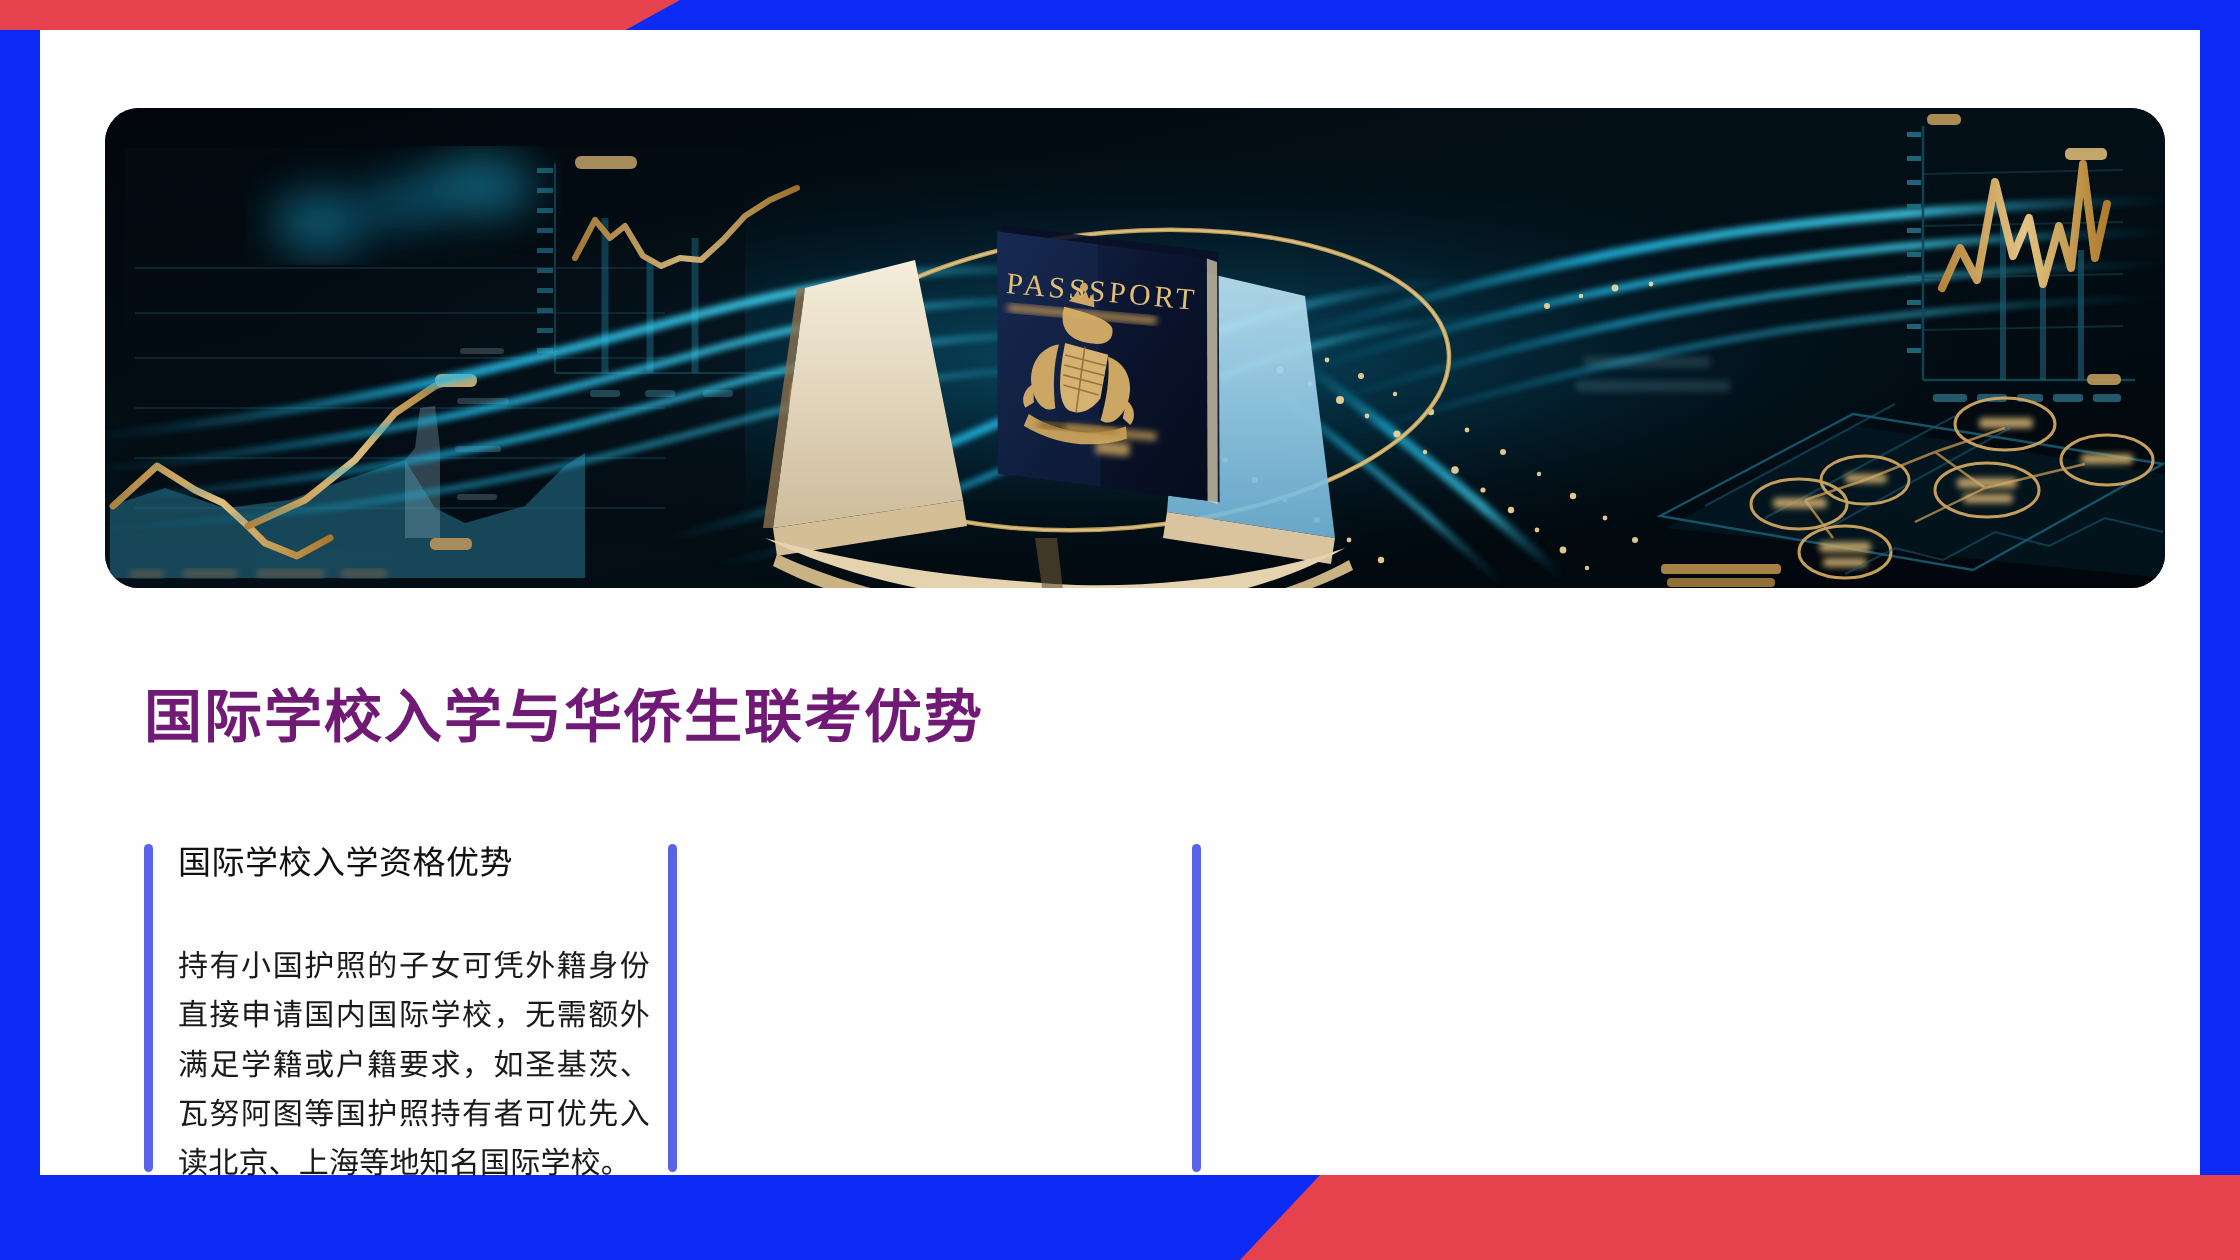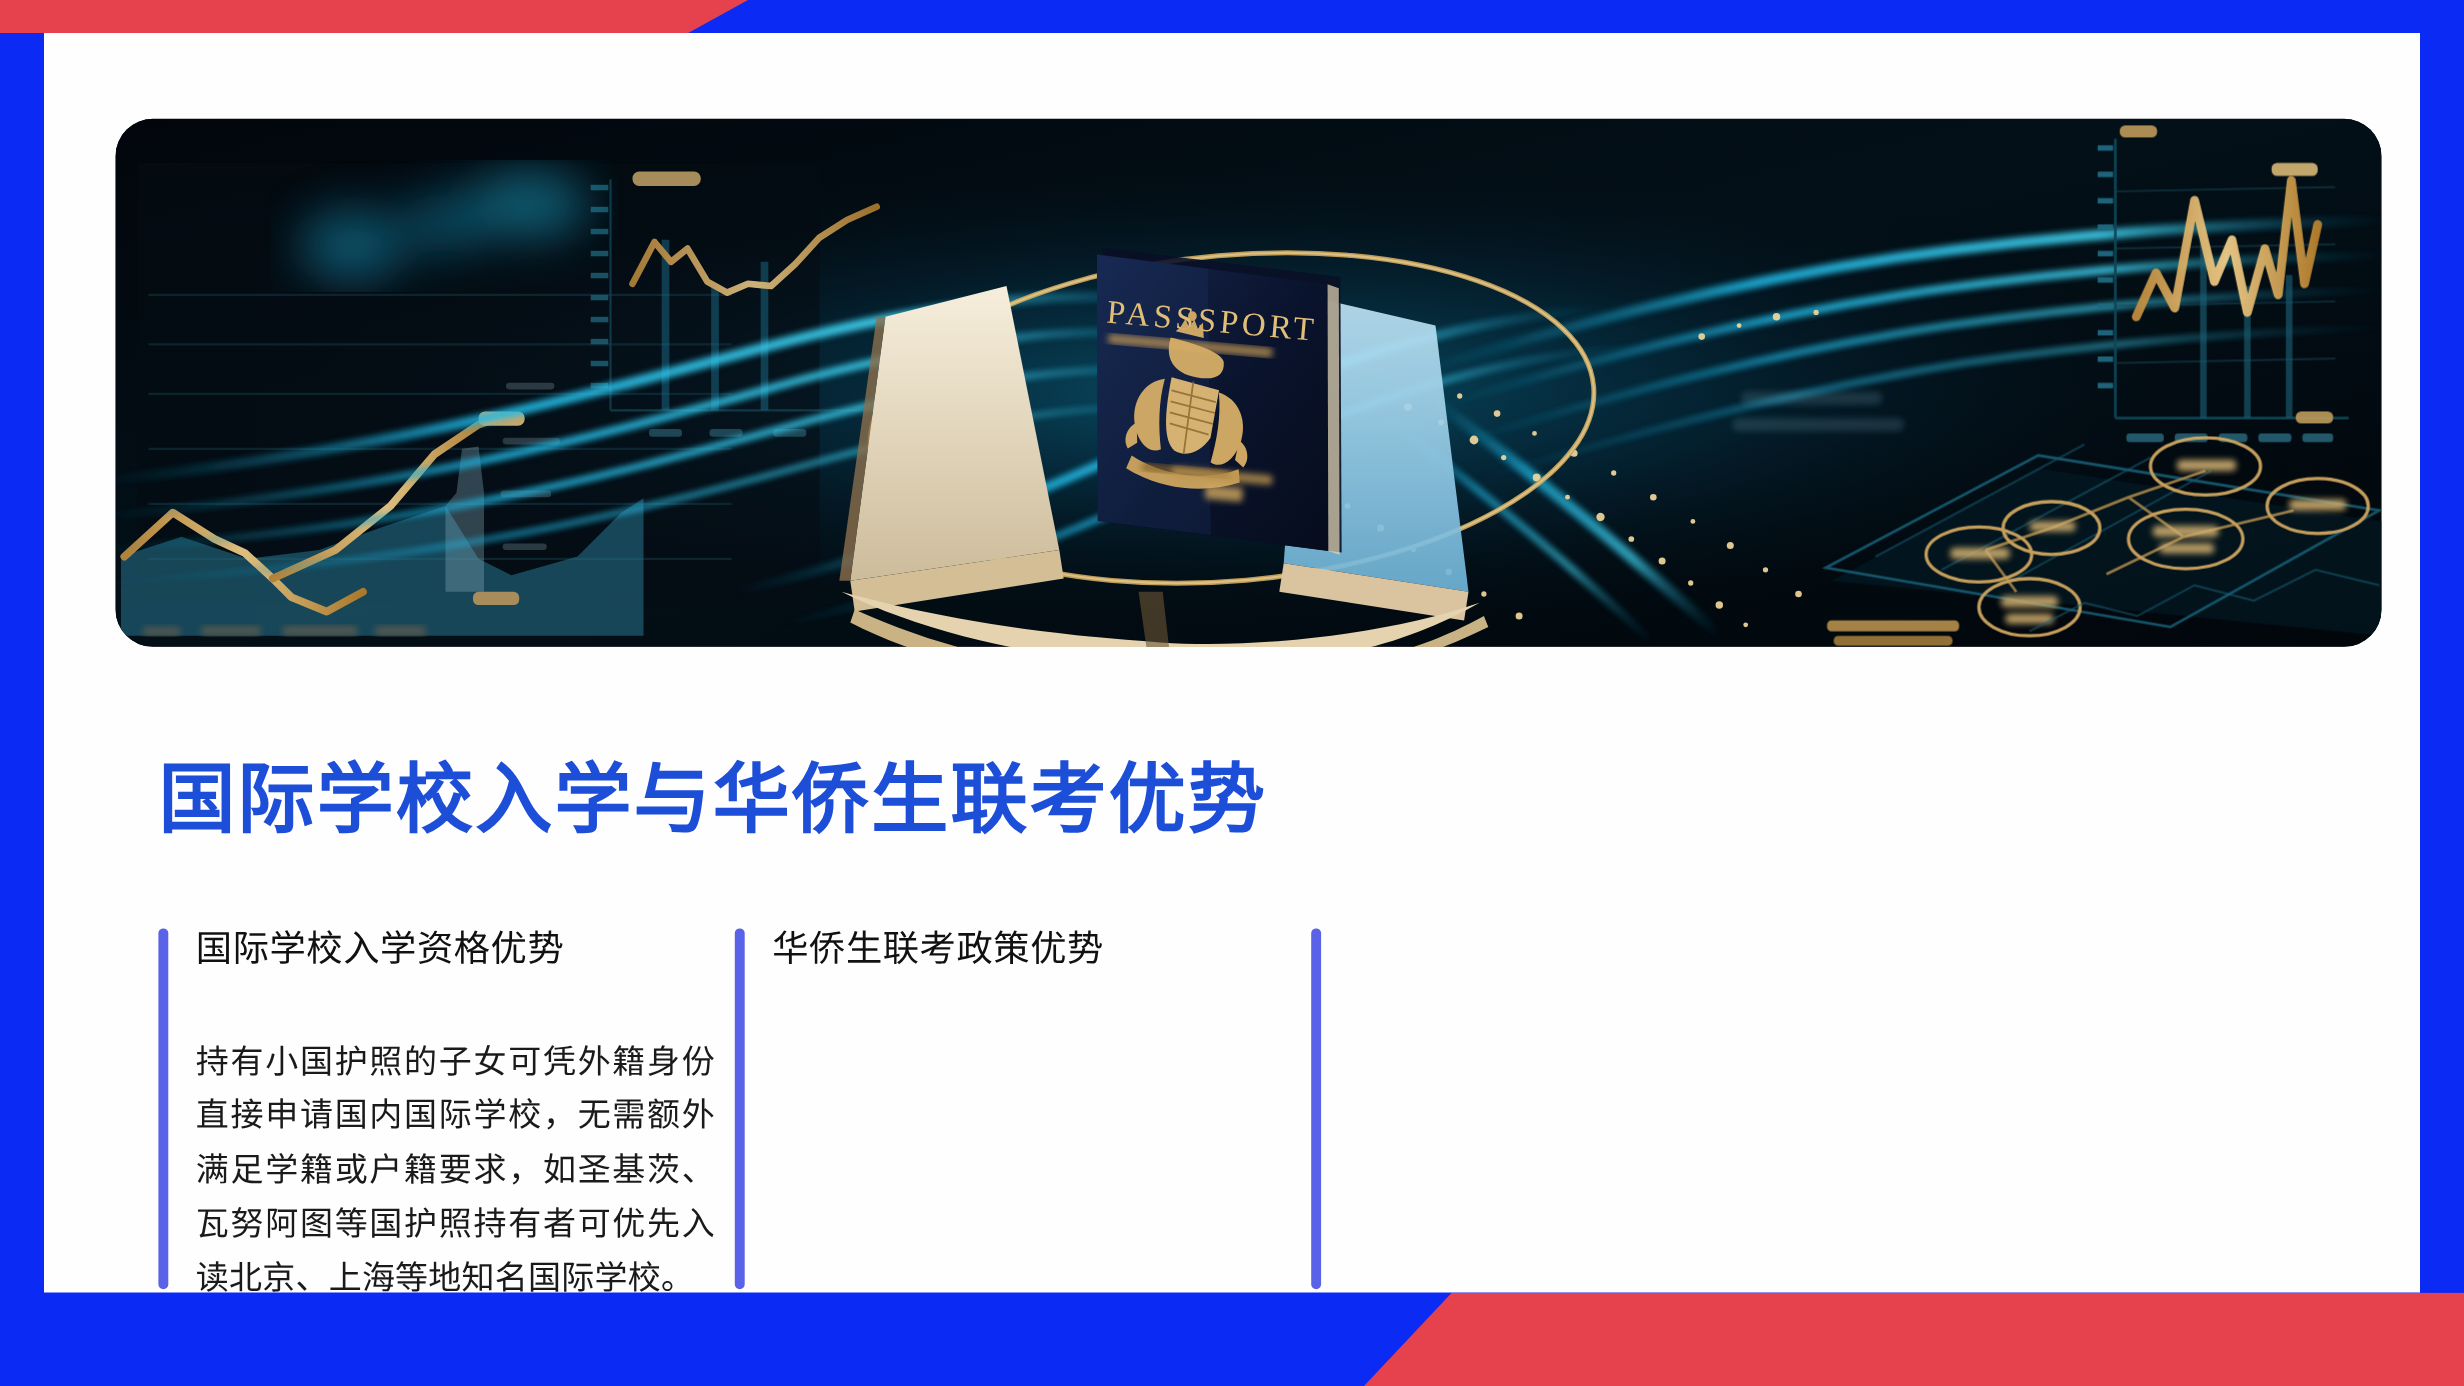--- a/index.html
+++ b/index.html
@@ -48,24 +48,24 @@
     border-radius:34px;
     overflow:hidden;
     background:#02060c;
   }
   .hero-canvas{ position:absolute; inset:0; display:block; }
 
   
   .title{
     position:absolute;
     left:104px; top:640px;
-    font-size:70px;
+    font-size:58px;
     font-weight:bold;
     letter-spacing:2px;
-    color:#1d4ed8;
+    color:#701a75;
     white-space:nowrap;
   }
 
   
   .columns{
     position:absolute;
     left:100px; top:812px;
     width:2030px; height:332px;
     display:flex;
     gap:14px;
@@ -463,21 +463,20 @@
   <div class="columns">
 
     <div class="col">
       <span class="col-accent"></span>
       <div class="col-heading">国际学校入学资格优势</div>
       <p class="col-body">持有小国护照的子女可凭外籍身份直接申请国内国际学校，无需额外满足学籍或户籍要求，如圣基茨、瓦努阿图等国护照持有者可优先入读北京、上海等地知名国际学校。</p>
     </div>
 
     <div class="col">
       <span class="col-accent"></span>
-      <div class="col-heading">华侨生联考政策优势</div>
     </div>
 
 
     <div class="col">
       <span class="col-accent"></span>
     </div>
 
   </div>
 </div>
 

